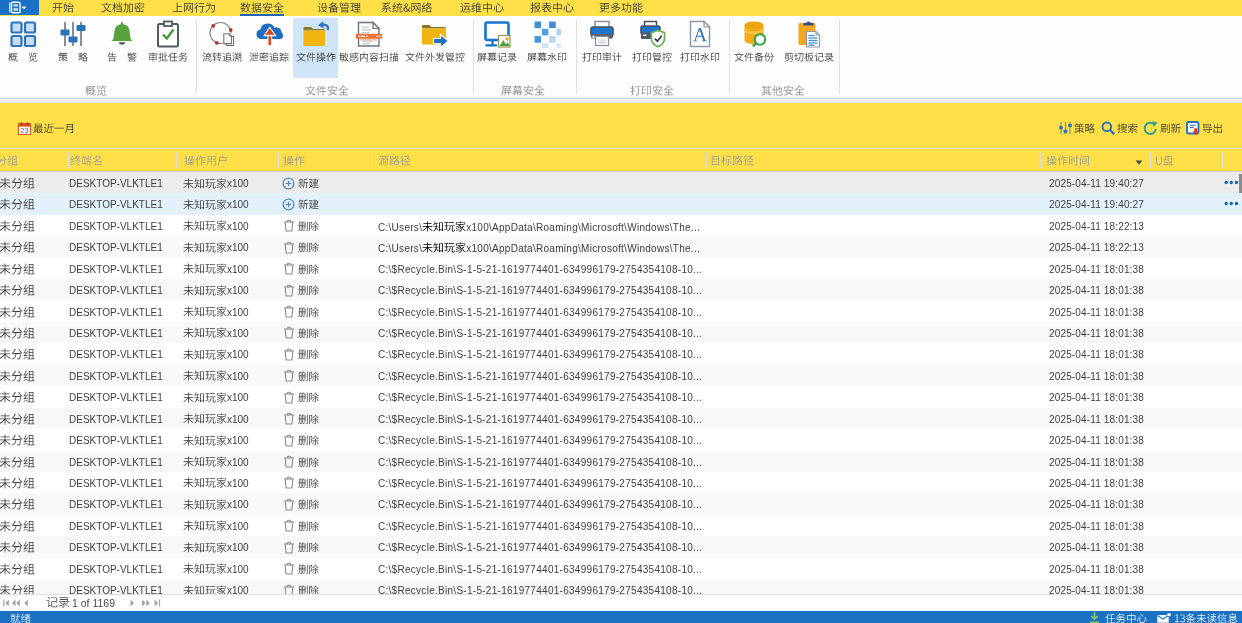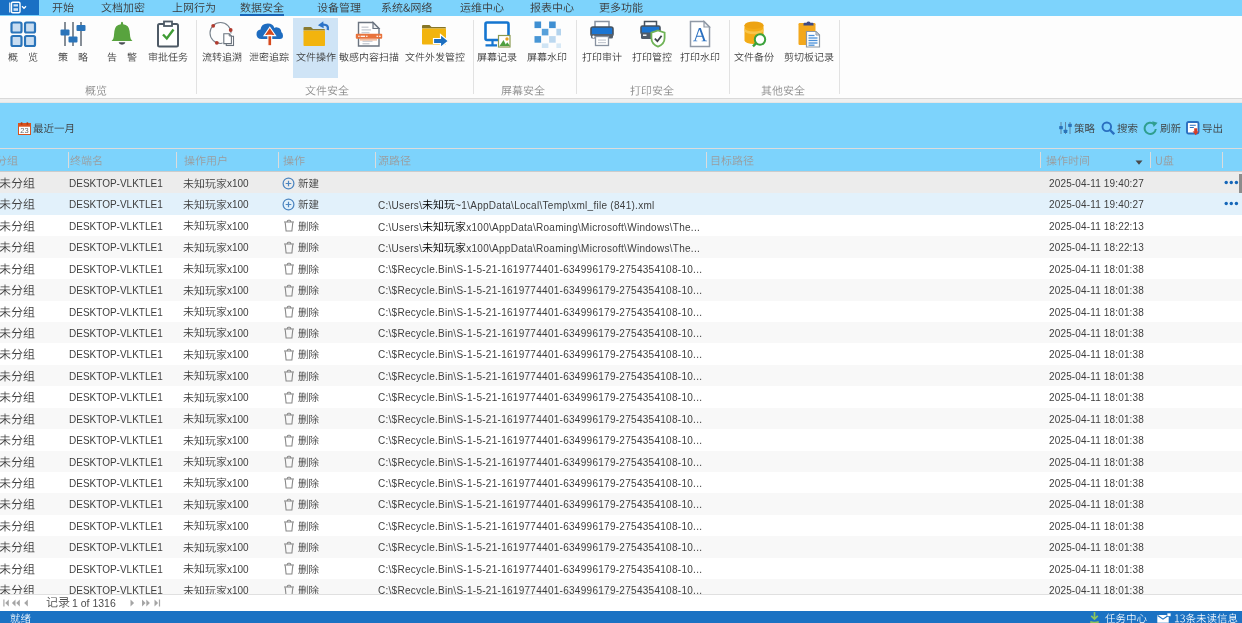--- a/index.html
+++ b/index.html
@@ -1,15 +1,15 @@
 <!DOCTYPE html>
 <html><head><meta charset="utf-8"><style>
 *{margin:0;padding:0;box-sizing:border-box}
 body{font-family:"Liberation Sans",sans-serif;background:#fff}
-#app{position:relative;width:1242px;height:623px;overflow:hidden;background:#7dd3fc}
+#app{position:relative;width:1242px;height:623px;overflow:hidden;background:#fde047}
 .a{position:absolute}
 .txt{position:absolute;white-space:pre;color:#3e3e3e}
 .row{position:absolute;left:0;width:1242px;height:22px;overflow:hidden}
 .sep{position:absolute;width:1px;background:#e2e2e2}
 </style></head><body>
 <div id="app">
 
 <div class="a" style="left:0;top:0;width:39px;height:15px;background:#1a70c4"></div>
 <svg class="a" style="left:0;top:0" width="39" height="15" fill="none">
 <path d="M9.8 2.5 V12.5" stroke="#fff" stroke-width="1.1"></path>
@@ -372,23 +372,20 @@
         <use href="#t44"></use>
       </svg>
 <div class="txt" style="left:227px;top:6px;font-size:10px;line-height:11.5px">x100</div>
 <svg class="a" style="left:282px;top:4.5px" width="13" height="13">
 <circle cx="6.5" cy="6.5" r="5.4" fill="none" stroke="#4e86c0" stroke-width="1.25"></circle>
 <path d="M6.5 3.7 V9.3 M3.7 6.5 H9.3" stroke="#4e86c0" stroke-width="1.2"></path>
       </svg>
 <svg class="a" style="left:298px;top:6px" width="21.0" height="11.6" fill="#3e3e3e">
         <use href="#t45"></use>
       </svg>
-<div class="txt" style="left:378px;top:6px;font-size:10px;line-height:11.5px;letter-spacing:0.28px">C:\Users\<svg style="vertical-align:-2.5px" width="33.0" height="12.1">
-          <use href="#t47"></use>
-        </svg>~1\AppData\Local\Temp\xml_file (841).xml</div>
 <div class="txt" style="left:1049px;top:6px;font-size:10px;line-height:11.5px;letter-spacing:0.15px">2025-04-11 19:40:27</div>
 <svg class="a" style="left:1224px;top:8px" width="15" height="5">
         <g fill="#1566b8">
           <circle cx="2.2" cy="2.5" r="1.7"></circle>
           <circle cx="7.3" cy="2.5" r="1.7"></circle>
           <circle cx="12.4" cy="2.5" r="1.7"></circle>
         </g>
       </svg>
 </div>
 <div class="row" style="top:214.8px;background:#ffffff">
@@ -767,21 +764,21 @@
 <path d="M127.5 0.5 L131.1 4 L127.5 7.5 Z"></path>
 <path d="M139 0.5 L142.6 4 L139 7.5 Z"></path>
         <path d="M143.3 0.5 L146.9 4 L143.3 7.5 Z"></path>
 <path d="M151.5 0.5 L155.1 4 L151.5 7.5 Z"></path>
         <rect x="155.9" y="0.5" width="1.2" height="7"></rect>
 </g>
     </svg>
 <svg class="a" style="left:46px;top:595.5px" width="24.0" height="13.2" fill="#4a4a4a">
       <use href="#t48"></use>
     </svg>
-<div class="txt" style="left:72px;top:597px;font-size:10.5px;line-height:12px;color:#4a4a4a">1 of 1316</div>
+<div class="txt" style="left:72px;top:597px;font-size:10.5px;line-height:12px;color:#4a4a4a">1 of 1169</div>
 <div class="a" style="left:0;top:611px;width:1242px;height:12px;background:#1b72c3"></div>
 <svg class="a" style="left:10px;top:612.5px" width="21.0" height="11.6" fill="#fff">
       <use href="#t49"></use>
     </svg>
 <svg class="a" style="left:1089px;top:611.5px" width="11" height="11">
 <path d="M5.5 0 V6.2 M2.2 3.8 L5.5 7 L8.8 3.8 M1.2 9.8 Q5.5 11.5 9.8 9.8" fill="none" stroke="#8bc45e" stroke-width="1.7"></path>
     </svg>
 <svg class="a" style="left:1105px;top:612.5px" width="42.0" height="11.6" fill="#fff">
       <use href="#t50"></use>
     </svg>

